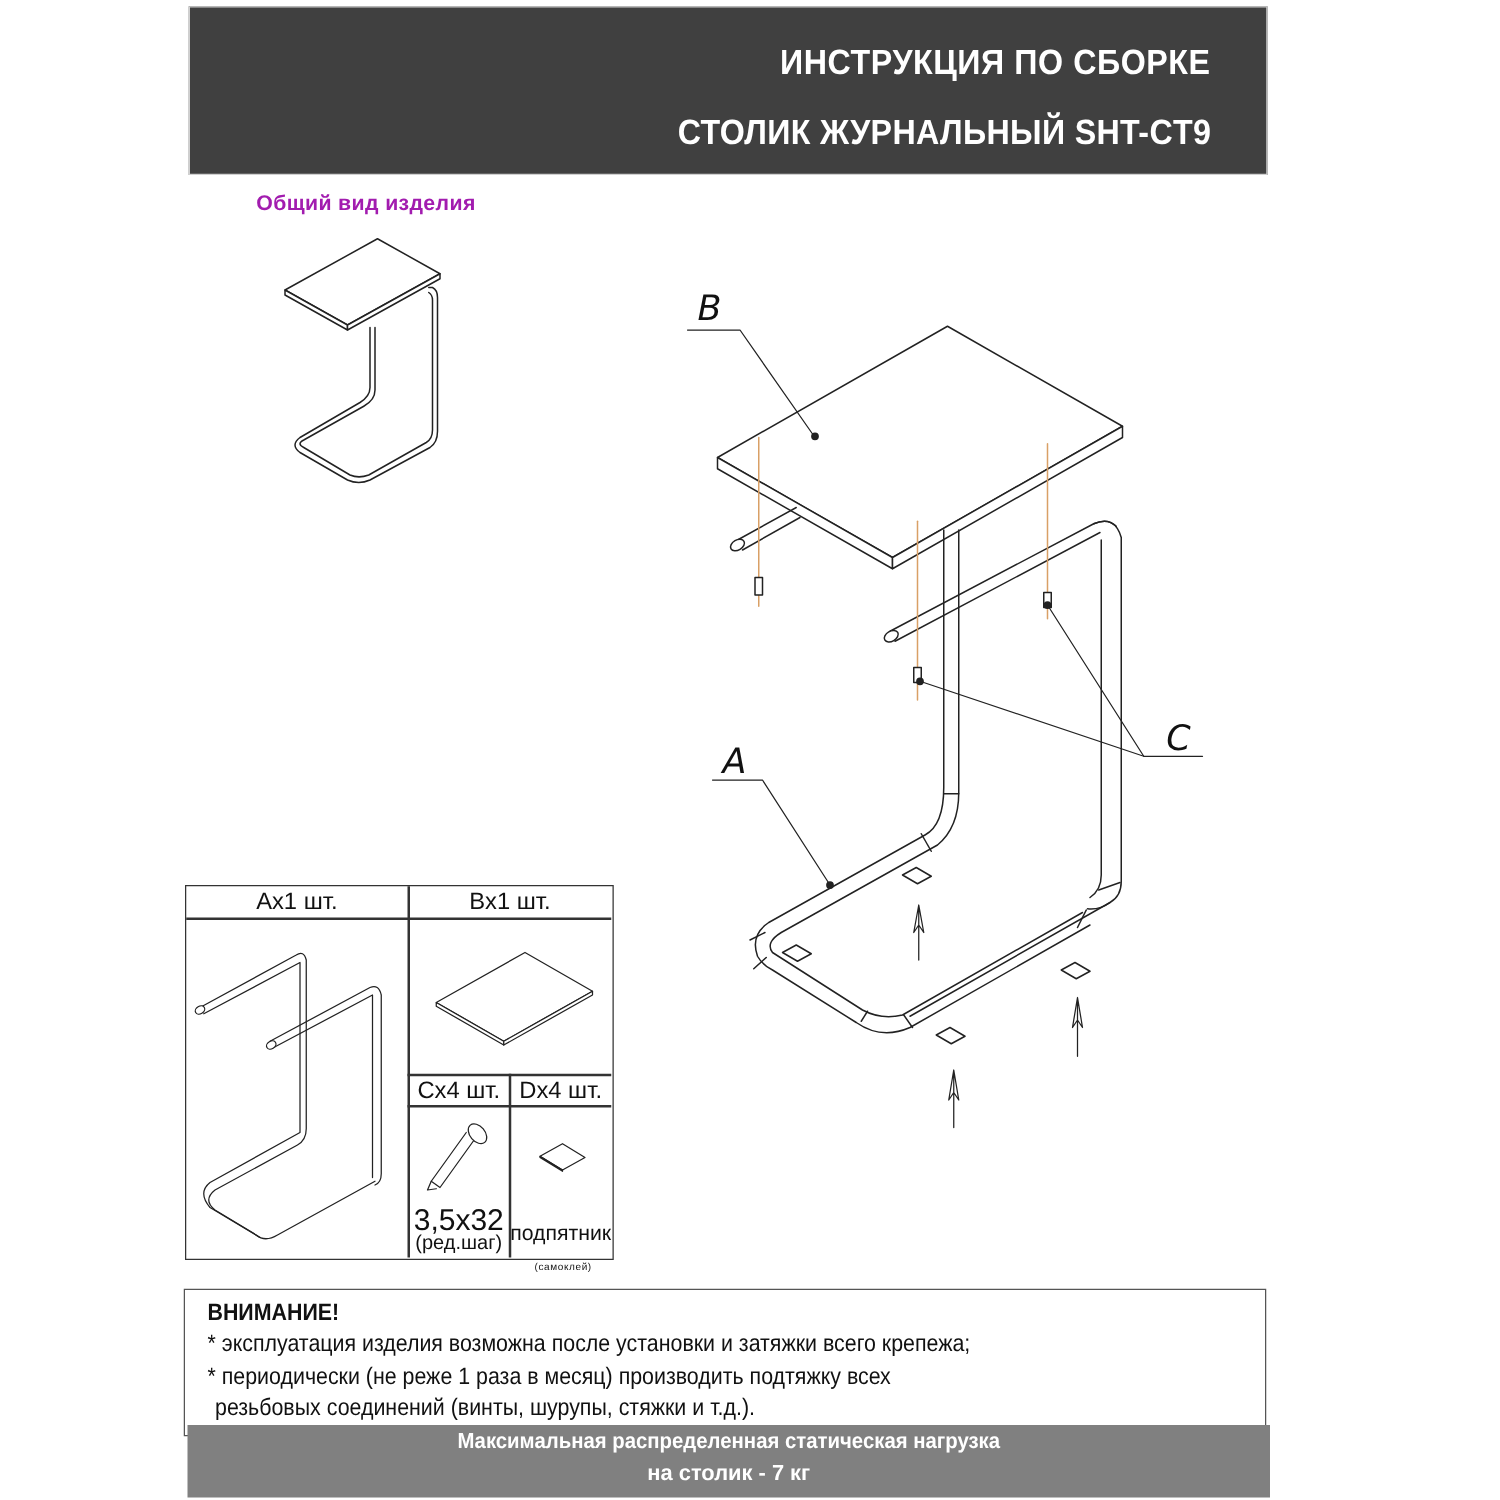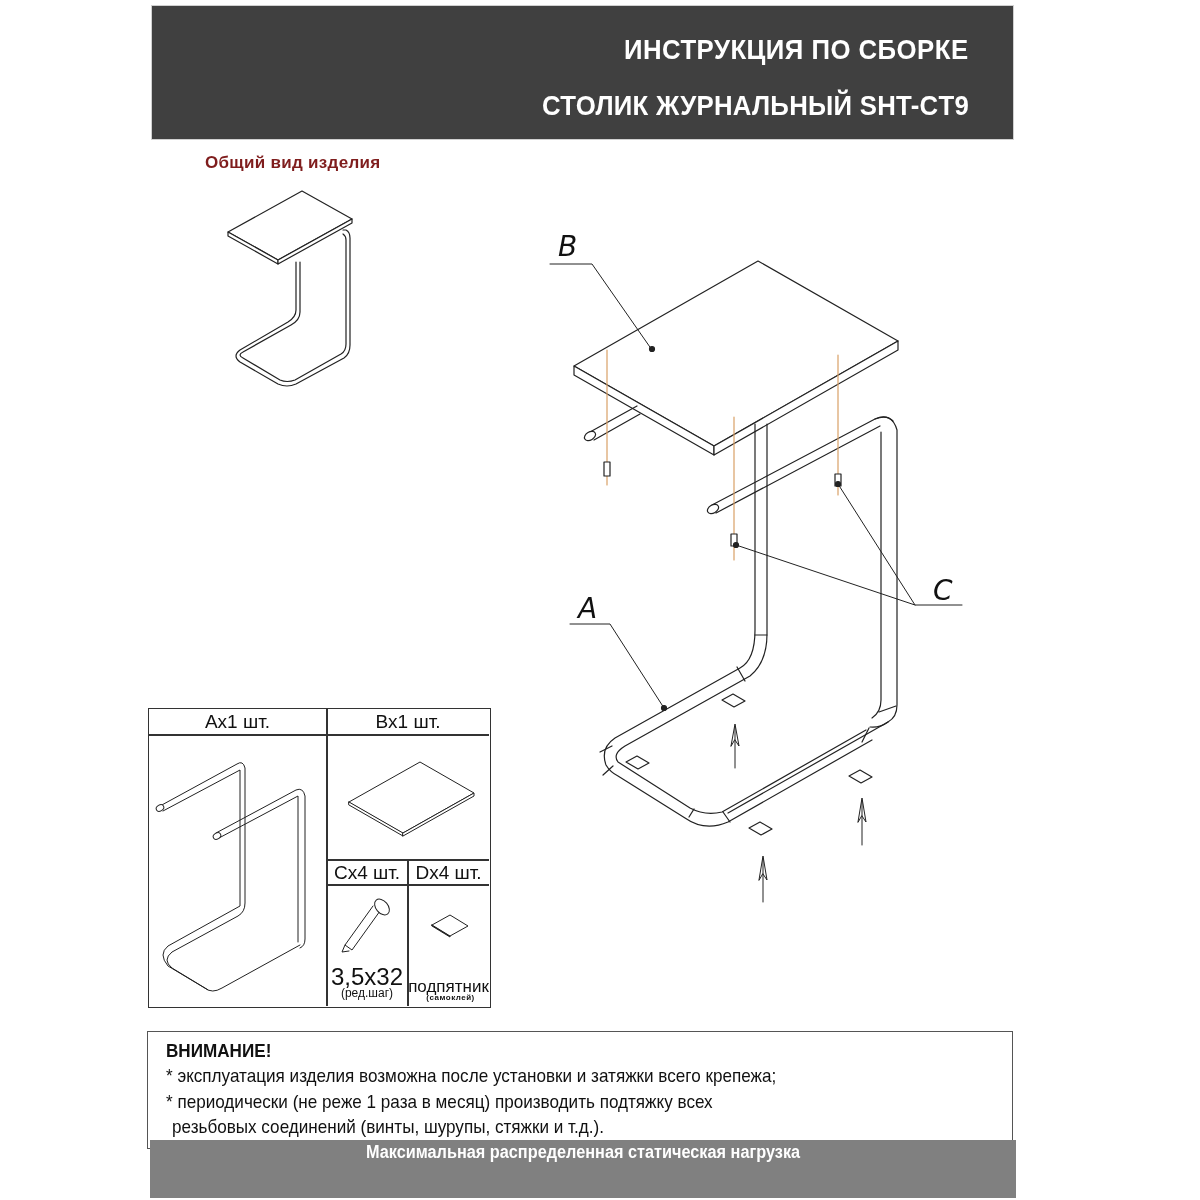--- a/index.html
+++ b/index.html
@@ -1,20 +1,20 @@
 <!DOCTYPE html>
 <html><head>
 <meta charset="utf-8">
 <style>
   html, body { margin:0; padding:0; background:#ffffff; }
   body { width:1200px; height:1200px; position:relative; overflow:hidden; font-family:"Liberation Sans", sans-serif; color:#111; }
   .header { position:absolute; left:151px; top:5px; width:863px; height:135px; background:#404040; border:1px solid #d0d0d0; box-sizing:border-box; }
   .header .t1 { position:absolute; right:44px; top:28px; color:#fff; font-weight:bold; font-size:28px; letter-spacing:0.5px; transform:scaleX(0.92); transform-origin:right; }
   .header .t2 { position:absolute; right:44px; top:84px; color:#fff; font-weight:bold; font-size:28px; letter-spacing:0.3px; transform:scaleX(0.92); transform-origin:right; }
-  .overview-title { position:absolute; left:205px; top:153px; font-size:17px; font-weight:bold; color:#7f1d1d; letter-spacing:0.3px; }
+  .overview-title { position:absolute; left:205px; top:153px; font-size:17px; font-weight:bold; color:#a21caf; letter-spacing:0.3px; }
   svg.draw { position:absolute; left:0; top:0; }
   .parts-table { position:absolute; left:148px; top:708px; width:343px; height:300px; border:1.5px solid #333; box-sizing:border-box; }
   .cell-label { position:absolute; font-size:19px; color:#111; text-align:center; }
   .tline { position:absolute; background:#333; }
   .attention { position:absolute; left:147px; top:1015px; width:866px; height:118px; border:1.5px solid #555; box-sizing:border-box;margin-top:16px; }
   .attention .title { position:absolute; left:18px; top:8px; font-size:19px; font-weight:bold; transform:scaleX(0.9); transform-origin:left; }
   .attention .line { position:absolute; left:18px; font-size:19px; white-space:nowrap; transform:scaleX(0.9); transform-origin:left; }
   .footer { position:absolute; left:150px; top:1140px; width:866px; height:58px; background:#808080; }
   .footer .l1 { position:absolute; left:0; width:866px; top:2px; text-align:center; color:#fff; font-weight:bold; font-size:17.5px; transform:scaleX(0.93); }
   .footer .l2 { position:absolute; left:0; width:866px; top:28px; text-align:center; color:#fff; font-weight:bold; font-size:17.5px; }
@@ -141,27 +141,28 @@
   <div class="tline" style="left:177px; top:150px; width:163px; height:1.5px;"></div>
   <div class="tline" style="left:177px; top:175px; width:163px; height:1.5px;"></div>
   <div class="tline" style="left:258px; top:150px; width:1.5px; height:147px;"></div>
 
   <div class="cell-label" style="left:0; top:2px; width:177px;">Ax1 шт.</div>
   <div class="cell-label" style="left:178px; top:2px; width:162px;">Bx1 шт.</div>
   <div class="cell-label" style="left:178px; top:153px; width:80px;">Cx4 шт.</div>
   <div class="cell-label" style="left:259px; top:153px; width:81px;">Dx4 шт.</div>
 
   <div class="cell-label" style="left:178px; top:254px; width:80px; font-size:24px;">3,5x32</div>
-  <div class="cell-label" style="left:178px; top:277px; width:80px; font-size:12px;">(ред.шаг)</div>
+  <div class="cell-label" style="left:178px; top:277px; width:80px; font-size:16px;">(ред.шаг)</div>
   <div class="cell-label" style="left:259px; top:268px; width:81px; font-size:17px;">подпятник</div>
-  <div class="cell-label" style="left:259px; top:284px; width:85px; font-size:8px; letter-spacing:0.5px;font-weight:bold;">(самоклей)</div>
+  <div class="cell-label" style="left:259px; top:300px; width:85px; font-size:8px; letter-spacing:0.5px;">(самоклей)</div>
 </div>
 
 <div class="attention">
   <div class="title">ВНИМАНИЕ!</div>
   <div class="line" style="top:33px;">* эксплуатация изделия возможна после установки и затяжки всего крепежа;</div>
   <div class="line" style="top:59px;">* периодически (не реже 1 раза в месяц) производить подтяжку всех</div>
   <div class="line" style="top:84px; left:24px;">   резьбовых соединений (винты, шурупы, стяжки и т.д.).</div>
 </div>
 
 <div class="footer">
   <div class="l1">Максимальная распределенная статическая нагрузка</div>
+  <div class="l2">на столик -  7 кг</div>
 </div>
 
 </body></html>

